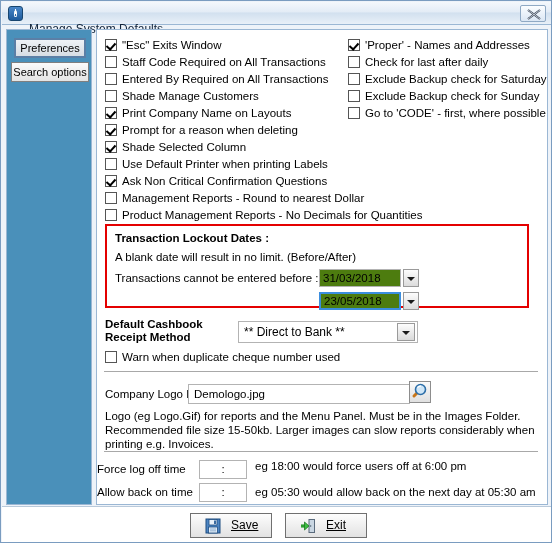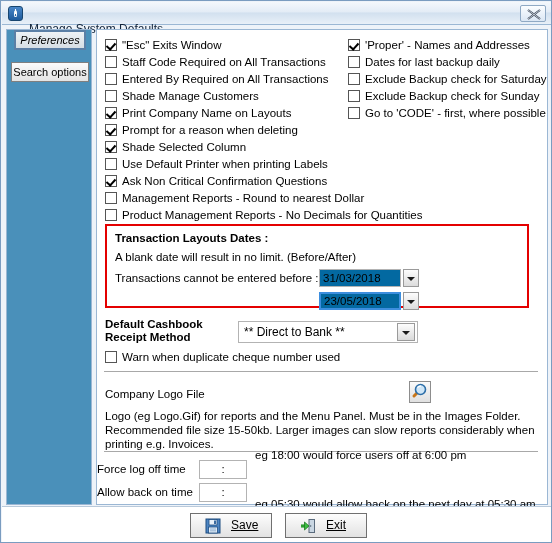--- a/index.html
+++ b/index.html
@@ -96,21 +96,21 @@
     color: #000;
     text-align: center;
     line-height: 18px;
     white-space: nowrap;
   }
   .side-btn.sel {
     background: linear-gradient(to bottom, #eef2f6, #d6dde4);
     border: 2px solid #5b7fa6;
     line-height: 16px;
   }
-  .side-btn-0 { top: 0; font-style: italic; }
+  .side-btn-0 { top: 8px; }
   .side-btn-1 { top: 32px; left: 4px; width: 78px; }
 
   
   .content {
     position: absolute;
     left: 95px; top: 28px;
     width: 452px; height: 476px;
     background: #ffffff;
     border: 1px solid #9bb7d4;
     box-sizing: border-box;
@@ -171,21 +171,21 @@
     position: absolute;
     font-size: 11.5px;
     white-space: nowrap;
   }
   .lk-lab-0 { left: 8px; top: 46px; }
   .lk-lab-1 { left: 8px; top: 69px; }
 
   .datefield {
     position: absolute;
     width: 82px; height: 18px;
-    background: #0369a1;
+    background: #4d7c0f;
     border: 1px solid #b3b3b3;
     box-sizing: border-box;
     font-size: 11.5px;
     line-height: 16px;
     padding-left: 3px;
   }
   .datefield.focused { border: 2px solid #3c8ede; line-height: 14px; }
   .datefield-0 { left: 212px; top: 43px; }
   .datefield-1 { left: 212px; top: 66px; }
   .dd-btn {
@@ -306,22 +306,22 @@
     text-align: center;
   }
   .t-field-0 { top: 430px; }
   .t-field-1 { top: 453px; }
   .t-hint {
     position: absolute;
     left: 158px;
     font-size: 11.5px;
     white-space: nowrap;
   }
-  .t-hint-0 { top: 419px; }
-  .t-hint-1 { top: 456px; margin-top: 12px; }
+  .t-hint-0 { top: 430px; }
+  .t-hint-1 { top: 456px; }
 
   
   .footer {
     position: absolute;
     left: 1px; top: 505px;
     width: 550px; height: 37px;
     background: #ffffff;
     border-top: 1px solid #b9c9da;
     box-sizing: border-box;
   }
@@ -412,37 +412,37 @@
       <span class="cbox"></span>
       <span class="cb-label">Product Management Reports - No Decimals for Quantities</span>
     </div>
 
     <div class="cb-row" style="left:251px; top:8px;">
       <span class="cbox checked"></span>
       <span class="cb-label">'Proper' - Names and Addresses</span>
     </div>
     <div class="cb-row" style="left:251px; top:25px;">
       <span class="cbox"></span>
-      <span class="cb-label">Dates for last backup daily</span>
+      <span class="cb-label">Check for last after daily</span>
     </div>
     <div class="cb-row" style="left:251px; top:42px;">
       <span class="cbox"></span>
       <span class="cb-label">Exclude Backup check for Saturday</span>
     </div>
     <div class="cb-row" style="left:251px; top:59px;">
       <span class="cbox"></span>
       <span class="cb-label">Exclude Backup check for Sunday</span>
     </div>
     <div class="cb-row" style="left:251px; top:76px;">
       <span class="cbox"></span>
       <span class="cb-label">Go to 'CODE' - first, where possible</span>
     </div>
 
     <div class="lockout">
-      <div class="lockout-title">Transaction Layouts Dates :</div>
+      <div class="lockout-title">Transaction Lockout Dates :</div>
       <div class="lockout-sub">A blank date will result in no limit. (Before/After)</div>
 
       <div class="lk-lab lk-lab-0">Transactions cannot be entered before :</div>
       <div class="datefield datefield-0">31/03/2018</div>
       <div class="dd-btn dd-btn-0"></div>
 
       <div class="datefield datefield-1 focused">23/05/2018</div>
       <div class="dd-btn dd-btn-1"></div>
     </div>
 
@@ -451,20 +451,21 @@
     <div class="cash-dd"></div>
 
     <div class="cb-row" style="left:8px; top:320px;">
       <span class="cbox"></span>
       <span class="cb-label">Warn when duplicate cheque number used</span>
     </div>
 
     <div class="sep" style="top:341px;"></div>
 
     <div class="logo-lab">Company Logo File</div>
+    <div class="logo-field">Demologo.jpg</div>
     <div class="logo-browse">
       <svg width="18" height="18" viewBox="0 0 18 18">
         <line x1="4" y1="14" x2="8.5" y2="9.5" stroke="#c8761a" stroke-width="3" stroke-linecap="round"></line>
         <circle cx="10.5" cy="7.5" r="5" fill="#cfe6f7" stroke="#2c6ea8" stroke-width="1.6"></circle>
         <path d="M7.5 5.5 A4 4 0 0 1 11 4.2" stroke="#ffffff" stroke-width="1.2" fill="none"></path>
       </svg>
     </div>
     <div class="logo-desc">Logo (eg Logo.Gif) for reports and the Menu Panel. Must be in the Images Folder. Recommended file size 15-50kb. Larger images can slow reports considerably when printing e.g. Invoices.</div>
 
     <div class="sep" style="top:421px;"></div>

